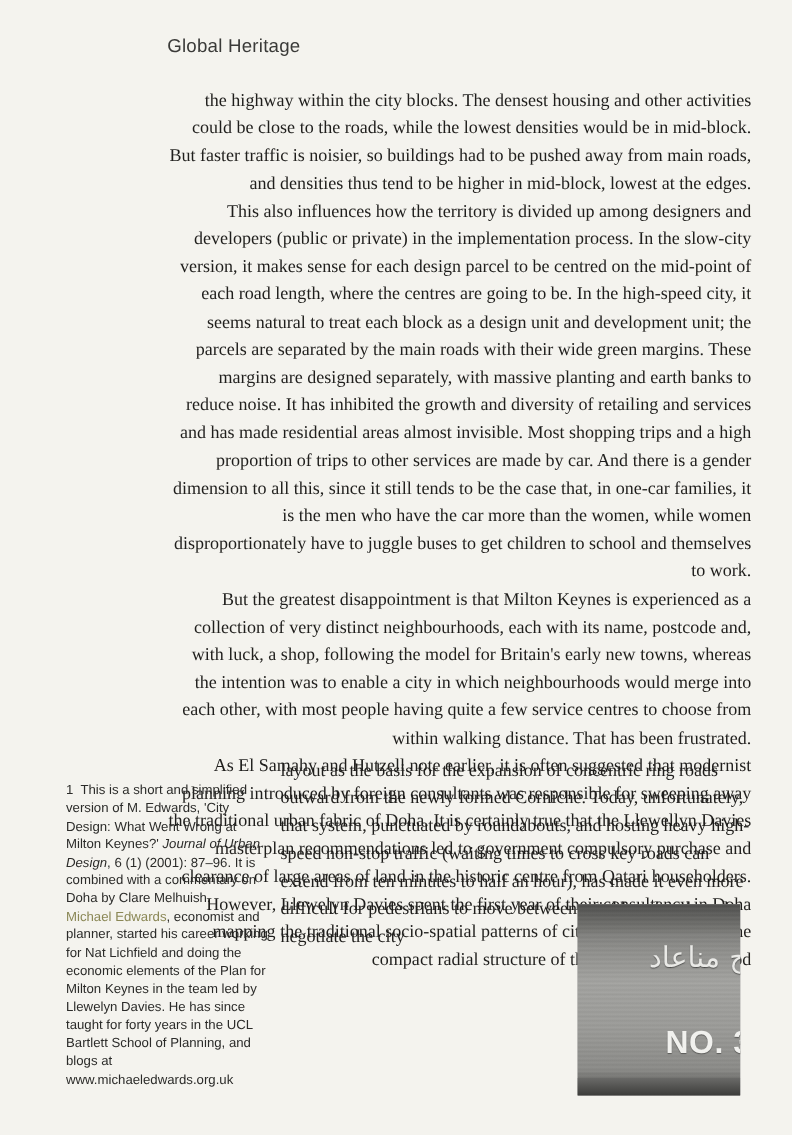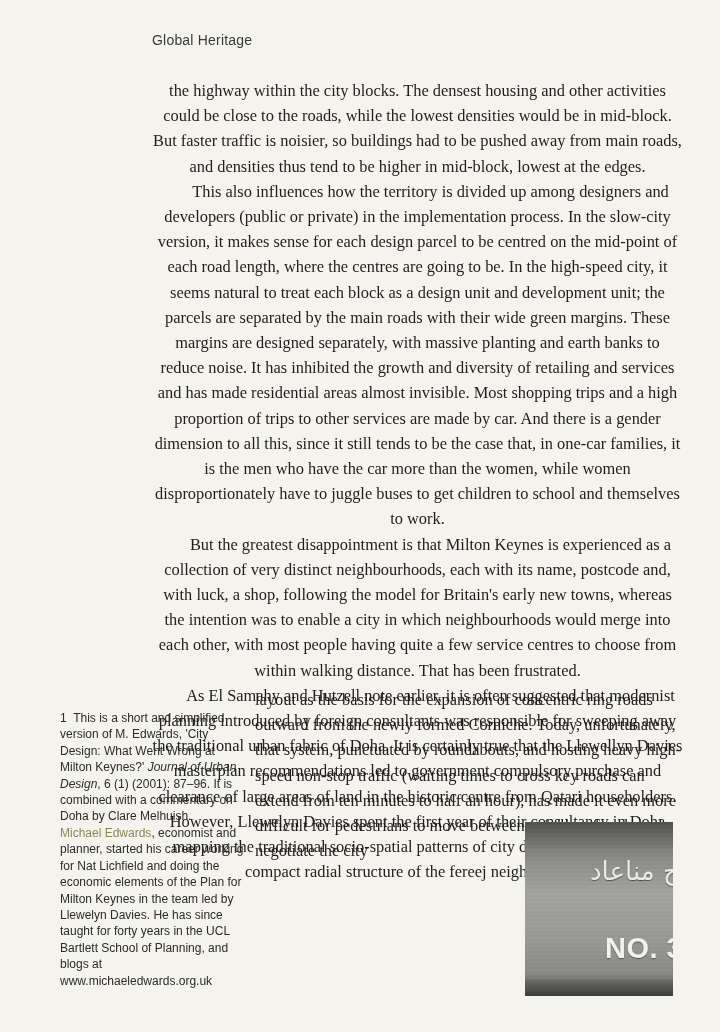--- a/index.html
+++ b/index.html
@@ -20,34 +20,34 @@
     position: absolute;
     inset: 0;
   }
 
   
   .running-head {
     position: absolute;
     left: 152px;
     top: 32px;
     font-family: "Liberation Sans", sans-serif;
-    font-size: 14px;
+    font-size: 17px;
     letter-spacing: 0.2px;
     color: #3a3a38;
   }
 
   
   .body-column {
     position: absolute;
     left: 152px;
     top: 78px;
     width: 531px;
     font-size: 16.4px;
     line-height: 25.2px;
-    text-align: center;
+    text-align: right;
     color: #1f1e1c;
   }
   .body-column p {
     margin: 0;
   }
   .body-column p.indented-first {
     text-indent: 26px;
   }
 
   

